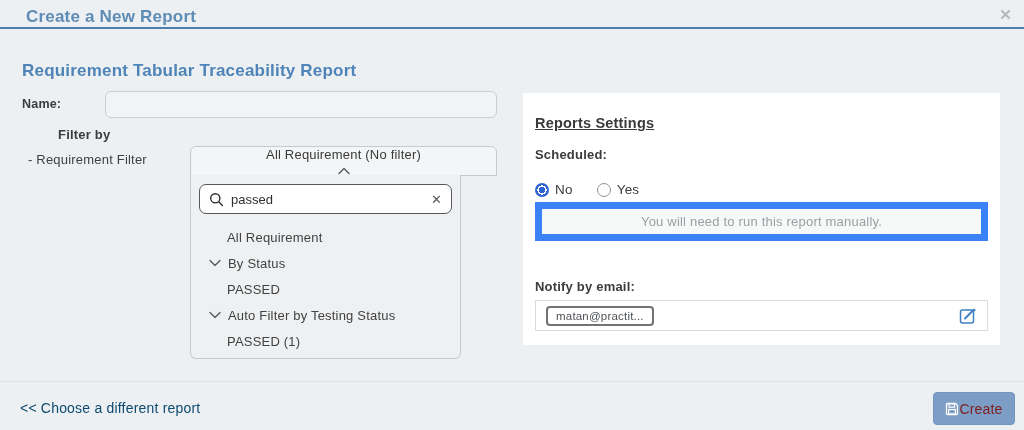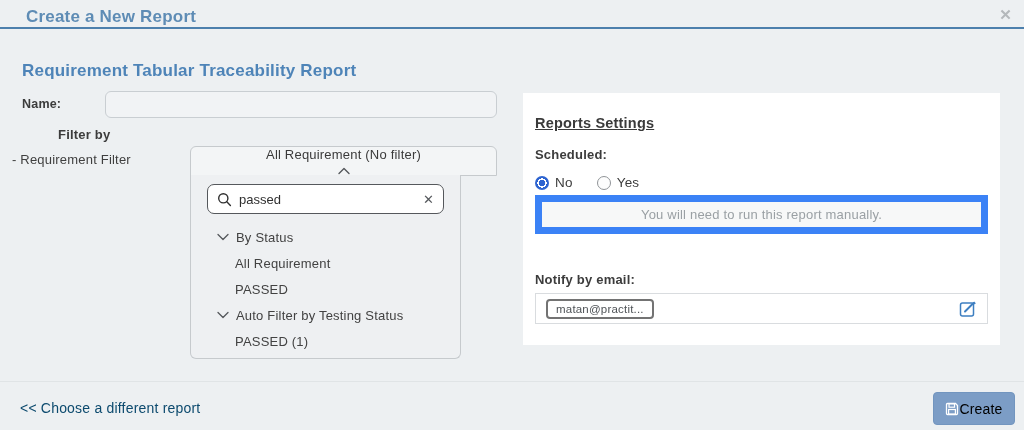--- a/index.html
+++ b/index.html
@@ -29,33 +29,33 @@
     position:absolute; left:22px; top:61px;
     font-size:17px; font-weight:600; color:#4e84b8;
   }
   .name-label { position:absolute; left:22px; top:97px; font-size:12.5px; font-weight:700; }
   .name-input {
     position:absolute; left:105px; top:91px; width:392px; height:27px;
     border:1px solid #c9ced2; border-radius:6px; background:#f1f3f5;
     font-family:inherit; font-size:13px; padding:0 10px; color:#3c3c3c; outline:none;
   }
   .filter-by-label { position:absolute; left:22px; top:127px; font-size:13px; font-weight:700;padding-left:36px; }
-  .req-filter-label { position:absolute; left:12px; top:152px; font-size:13px; color:#3f3f3f; }
+  .req-filter-label { position:absolute; left:28px; top:152px; font-size:13px; color:#3f3f3f; }
 
   .filter-select {
     position:absolute; left:190px; top:146px; width:307px; height:30px;
     background:#f3f5f6; border:1px solid #c6cacd; border-radius:6px 6px 0 0;
     display:flex; align-items:center; padding:0 12px; cursor:pointer;flex-direction:column;
   }
   .filter-select .selected-text { flex:1; font-size:13px; color:#3a3a3a; }
 
   .dropdown-panel {
     position:absolute; left:190px; top:175px; width:271px; height:184px;
     background:#eef0f2; border:1px solid #c6cacd; border-top:none;
-    border-radius:0 0 6px 6px; padding:9px 16px 0;
+    border-radius:0 0 6px 6px; padding:9px 8px 0;
   }
   .search-box {
     height:30px; background:#fff; border:1.5px solid #55585c; border-radius:7px;
     display:flex; align-items:center; padding:0 9px; gap:7px;
   }
   .search-box input {
     flex:1; border:none; outline:none; background:transparent;
     font-family:inherit; font-size:13px; color:#2f2f2f;
   }
   .clear-x { font-size:13px; color:#55585c; cursor:pointer; line-height:1; }
@@ -70,21 +70,21 @@
 
   
   .settings-panel {
     position:absolute; left:523px; top:93px; width:477px; height:252px;
     background:#ffffff; padding:21px 12px 0;
   }
   .settings-heading {
     font-size:14.5px; font-weight:600; color:#3a3a3a;
     text-decoration:underline; margin-bottom:16px; display:inline-block;
   }
-  .scheduled-label { font-size:13px; font-weight:700; margin-bottom:13px; }
+  .scheduled-label { font-size:13px; font-weight:700; margin-bottom:20px; }
   .radio-row { display:flex; align-items:center; gap:6px; margin-bottom:5px; }
   .radio { width:14px; height:14px; border-radius:50%; cursor:pointer; flex:0 0 auto; }
   .radio.checked { background:radial-gradient(circle, #2e64d0 0 3px, #ffffff 3px 4.6px, #2e64d0 4.6px 7px); }
   .radio.unchecked { background:#fdfdfd; border:1px solid #909498; }
   .radio-label { font-size:13.5px; color:#3c3c3c; margin-right:18px; }
 
   .manual-note {
     height:39px; background:#f7f8f8; border:7px solid #3b82f6;
     display:flex; align-items:center; justify-content:center;
     font-size:13px; color:#9aa0a4;
@@ -105,21 +105,21 @@
     position:absolute; left:0; right:0; top:381px; height:49px;
     border-top:1px solid #e0e4e6;
   }
   .back-link {
     position:absolute; left:20px; top:18px;
     font-size:14px; color:#0c4a6e; cursor:pointer;
   }
   .create-btn {
     position:absolute; right:9px; top:10px; width:82px; height:33px;
     background:#7c9dc6; border:1px solid #7295bf; border-radius:4px;
-    color:#000000; font-family:inherit; font-size:14px; letter-spacing:.2px;
+    color:#7f1d1d; font-family:inherit; font-size:14px; letter-spacing:.2px;
     display:flex; align-items:center; justify-content:center; cursor:pointer;
   }
 </style>
 </head>
 <body>
 
 <div class="modal-header">
   <span class="modal-title">Create a New Report</span>
   <span class="close-btn">✕</span>
 </div>
@@ -147,30 +147,30 @@
       <svg width="15" height="15" viewBox="0 0 15 15">
           <circle cx="6.3" cy="6.3" r="4.6" fill="none" stroke="#2f2f2f" stroke-width="1.4"></circle>
           <line x1="9.8" y1="9.8" x2="13.4" y2="13.4" stroke="#2f2f2f" stroke-width="1.4" stroke-linecap="round"></line>
         </svg>
     </span>
     <input type="text" value="passed" style="">
     <span class="clear-x">✕</span>
   </div>
 
   <div class="option-list">
+    <div class="option-row indented">
+      <span>All Requirement</span>
+    </div>
     <div class="option-row">
       <span class="chev">
         <svg width="12" height="8" viewBox="0 0 12 8">
             <polyline points="1,1.5 6,6.5 11,1.5" fill="none" stroke="#55585c" stroke-width="1.3" stroke-linecap="round" stroke-linejoin="round"></polyline>
           </svg>
       </span>
       <span>By Status</span>
-    </div>
-    <div class="option-row indented">
-      <span>All Requirement</span>
     </div>
     <div class="option-row indented">
       <span>PASSED</span>
     </div>
     <div class="option-row">
       <span class="chev">
         <svg width="12" height="8" viewBox="0 0 12 8">
             <polyline points="1,1.5 6,6.5 11,1.5" fill="none" stroke="#55585c" stroke-width="1.3" stroke-linecap="round" stroke-linejoin="round"></polyline>
           </svg>
       </span>

